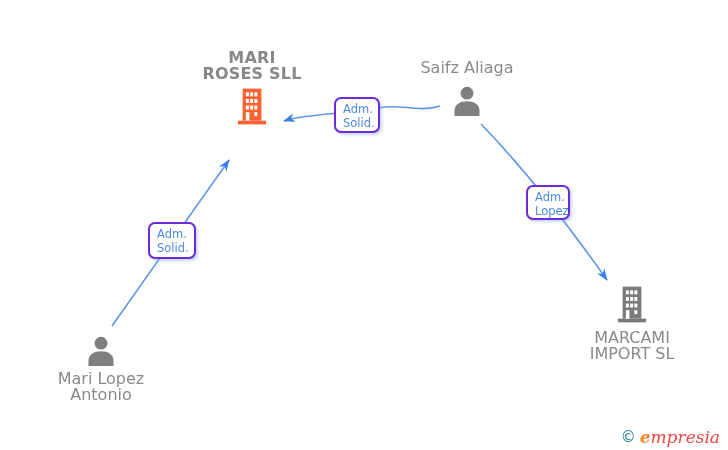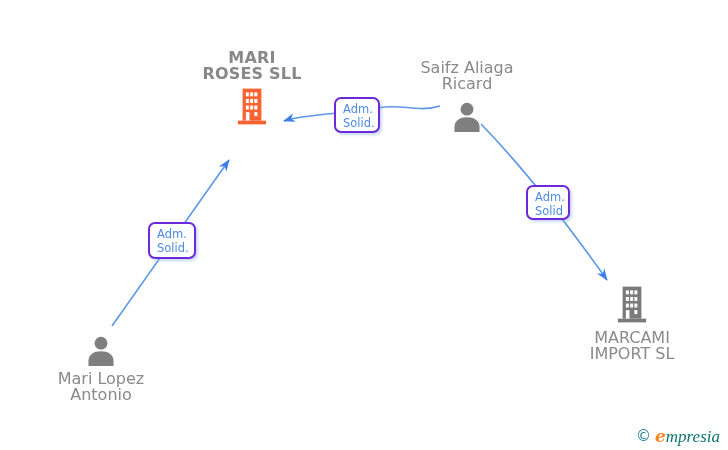--- a/index.html
+++ b/index.html
@@ -34,21 +34,21 @@
   }
   #lbl-top   { left:334px; top:97px;  width:46px; height:36px; }
   #lbl-left  { left:148px; top:222px; width:48px; height:37px; }
   #lbl-unico { left:526px; top:185px; width:44px; height:35px; }
 
   
   .watermark { position:absolute; right:8px; bottom:3px; white-space:nowrap; }
   .wm-copy { color:#1b7f96; font-size:15px; vertical-align:1px; margin-right:4px; }
   .wm-brand { font-family:"DejaVu Serif","Liberation Serif",serif; font-style:italic; font-size:17px; }
   .wm-e { color:#f6861f; font-weight:bold; }
-  .wm-rest { color:#0f766e;font-family:Liberation Serif, serif; }
+  .wm-rest { color:#ef4444; }
 </style>
 </head>
 <body>
 
 <div class="canvas">
 
   <svg class="edges-layer" viewBox="0 0 728 450">
     <defs>
       <marker id="arrow" markerUnits="userSpaceOnUse" markerWidth="16" markerHeight="14" refX="12" refY="5" orient="auto">
         <path d="M13,5 L1,0.5 L4.5,5 L1,9.5 Z" fill="#3d7de4"></path>
@@ -80,21 +80,20 @@
         <rect x="19.5" y="18" width="3.2" height="4.2"></rect>
         <rect x="10.5" y="25" width="3.8" height="9"></rect>
         <rect x="19.5" y="25" width="3.2" height="4.2"></rect>
       </g>
     </svg>
   </div>
 
   <div class="node" id="n-saifz">
     <div class="ntext">
       <div class="nline">Saifz Aliaga</div>
-      <div class="nline">Ricard</div>
     </div>
     <svg class="node-icon" width="30" height="30" viewBox="0 0 30 30">
       <g fill="#7f7f7f">
         <circle cx="15" cy="7.2" r="6.4"></circle>
         <path d="M2.5,30 L2.5,24.5 C2.5,18.5 8,15.2 15,15.2 C22,15.2 27.5,18.5 27.5,24.5 L27.5,30 Z"></path>
       </g>
     </svg>
   </div>
 
   <div class="node" id="n-marcami">
@@ -137,20 +136,20 @@
   <div class="edge-label" id="lbl-top">
     <div>Adm.</div>
     <div>Solid.</div>
   </div>
   <div class="edge-label" id="lbl-left">
     <div>Adm.</div>
     <div>Solid.</div>
   </div>
   <div class="edge-label" id="lbl-unico">
     <div>Adm.</div>
-    <div>Solid</div>
+    <div>Lopez</div>
   </div>
 
   <div class="watermark">
     <span class="wm-copy">©</span><span class="wm-brand"><span class="wm-e">e</span><span class="wm-rest">mpresia</span></span>
   </div>
 
 </div>
 
 </body></html>

